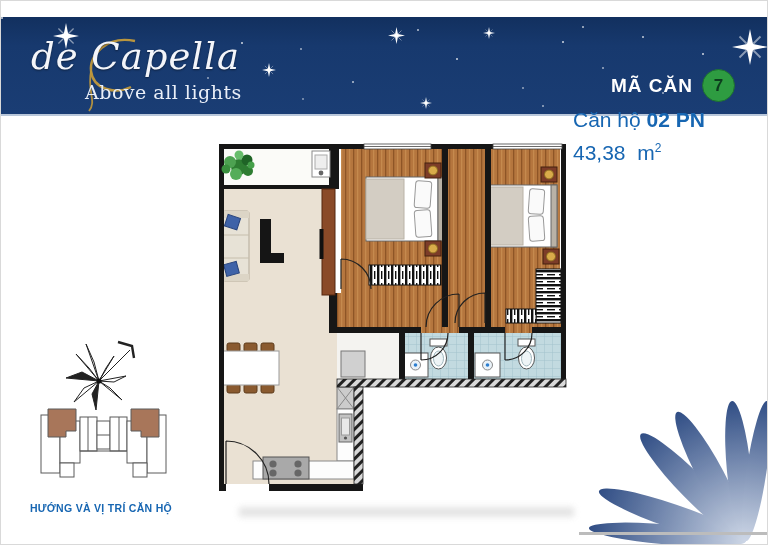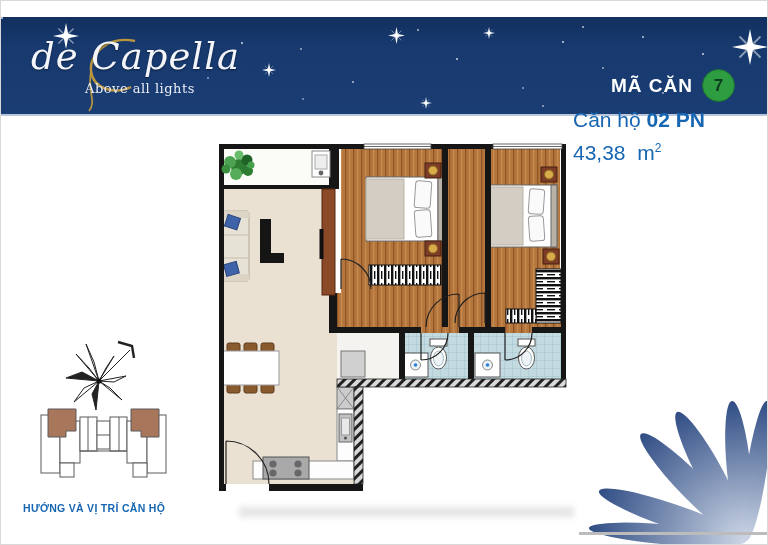--- a/index.html
+++ b/index.html
@@ -6,21 +6,21 @@
   .page{position:relative;width:768px;height:545px;background:#fff;border:1px solid #d9d9d9;
         box-sizing:border-box;overflow:hidden;font-family:"Liberation Sans",sans-serif;}
   
   .banner{position:absolute;left:0;top:0;width:768px;height:97px;
           background:linear-gradient(#12305f,#17396e 30%,#1a3d74);border-bottom:2px solid #b9c7da;margin-top:16px;}
   .logo{position:absolute;left:22px;top:4px;width:220px;height:90px;color:#f3f5fa;}
   .logo-main{position:absolute;left:8px;top:14px;font-family:"DejaVu Serif",serif;
              font-style:italic;font-size:37px;letter-spacing:1px;white-space:nowrap;
              text-shadow:0 1px 2px rgba(0,0,0,.45);}
   .logo-tag{position:absolute;left:62px;top:60px;font-family:"DejaVu Serif",serif;
-            font-size:13px;color:#e9eef7;letter-spacing:.5px;}
+            font-size:19px;color:#e9eef7;letter-spacing:.5px;}
   .gold-swash{position:absolute;left:0;top:0;}
   .code-wrap{position:absolute;top:52px;right:34px;display:flex;align-items:center;gap:9px;}
   .code-label{color:#fff;font-size:19px;font-weight:bold;letter-spacing:1px;}
   .code-badge{width:31px;height:31px;border-radius:50%;background:#2e9c41;border:1px solid #1d7030;
               display:flex;align-items:center;justify-content:center;
               color:#0c3d1d;font-size:17px;font-weight:bold;}
   .sp{position:absolute;pointer-events:none;}
   .stardots{position:absolute;left:0;top:0;width:2px;height:2px;border-radius:50%;background:rgba(255,255,255,.85);
     box-shadow:240px 25px 0 rgba(255,255,255,.8),299px 31px 0 rgba(255,255,255,.6),
      351px 64px 0 rgba(255,255,255,.7),455px 41px 0 rgba(255,255,255,.8),
@@ -29,21 +29,21 @@
      661px 75px 0 rgba(255,255,255,.6),701px 36px 0 rgba(255,255,255,.8),
      301px 81px 0 rgba(255,255,255,.5),541px 88px 0 rgba(255,255,255,.6),
      581px 9px 0 rgba(255,255,255,.7),621px 61px 0 rgba(255,255,255,.5),
      416px 12px 0 rgba(255,255,255,.7),206px 60px 0 rgba(255,255,255,.55);}
   
   .unit-info{position:absolute;left:572px;top:104px;width:196px;
              color:#1766b2;font-size:21px;line-height:29px;}
   .unit-info b{font-weight:bold;}
   .area-line sup{font-size:12px;}
   
-  .caption{position:absolute;left:22px;top:501px;width:156px;text-align:left;
+  .caption{position:absolute;left:22px;top:501px;width:156px;text-align:center;
            color:#1766b2;font-size:10.5px;font-weight:bold;letter-spacing:.3px;}
   
   .plan-shadow{position:absolute;left:238px;top:506px;width:335px;height:10px;
                background:#cfcfcf;filter:blur(3px);opacity:.55;}
   .petal-baseline{position:absolute;left:578px;top:531px;width:190px;height:3px;background:#bcbcbc;}
   svg{display:block;}
 </style>
 </head>
 <body>
 

